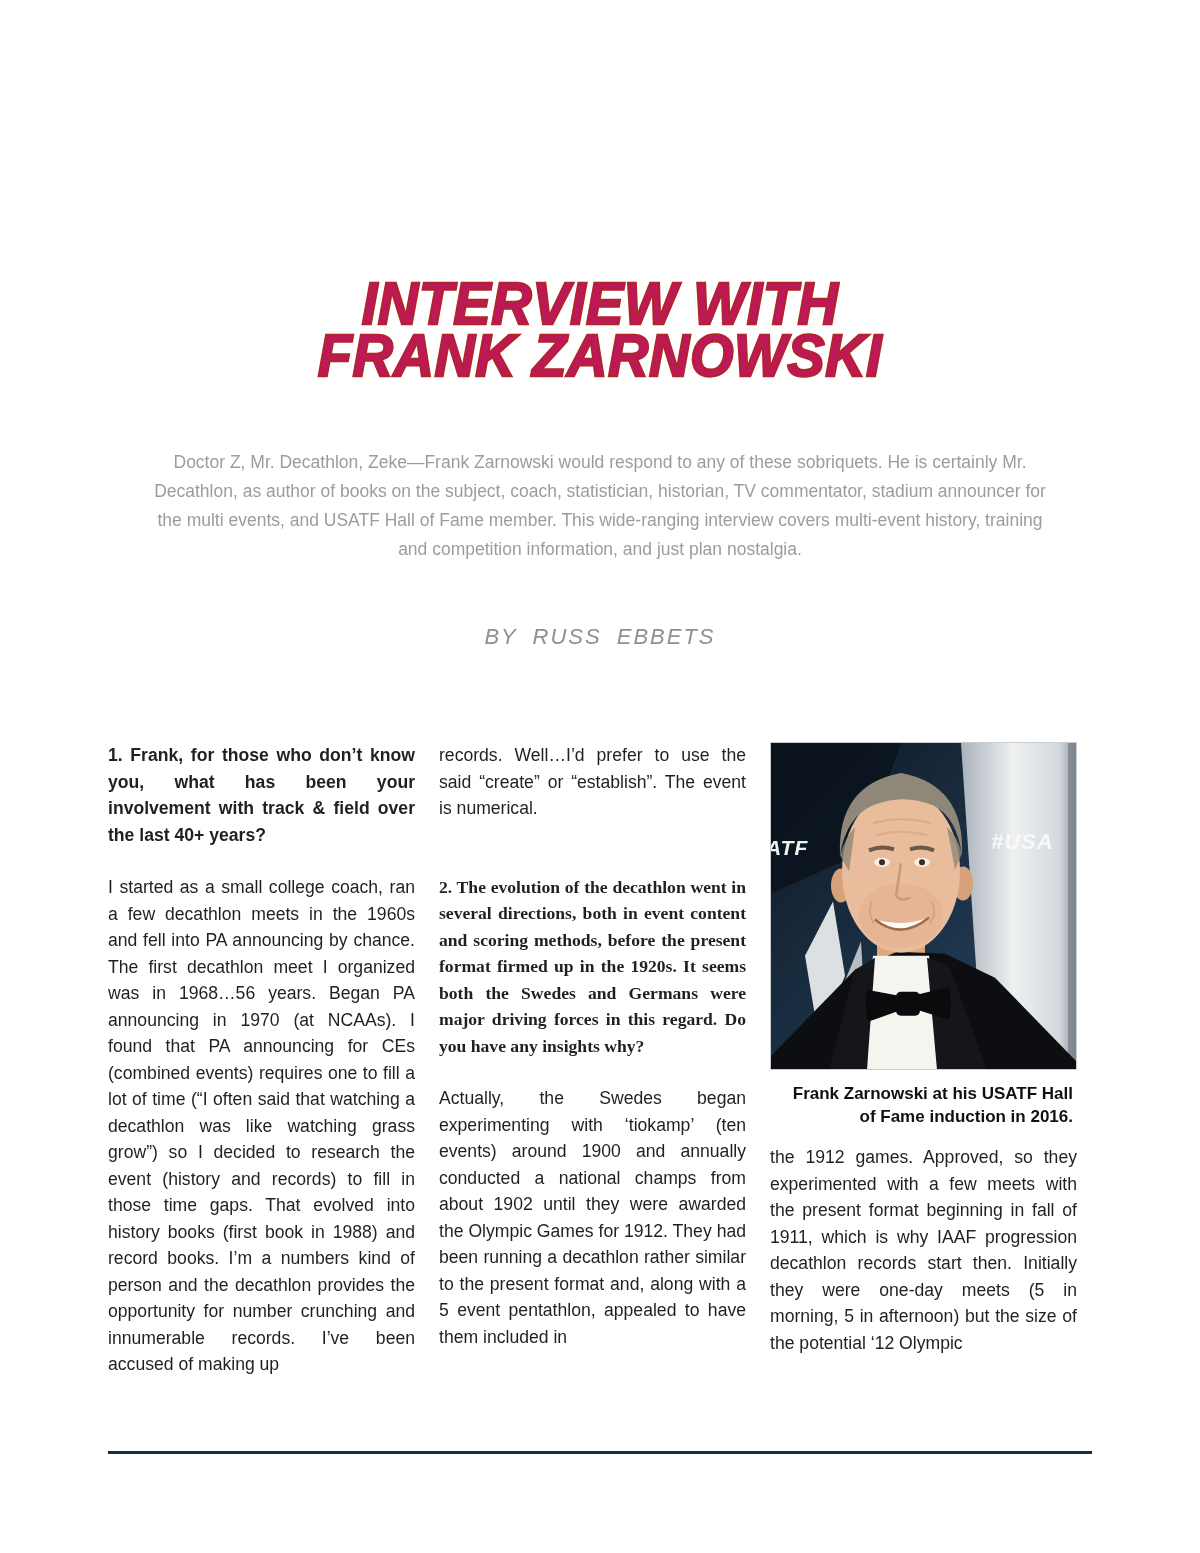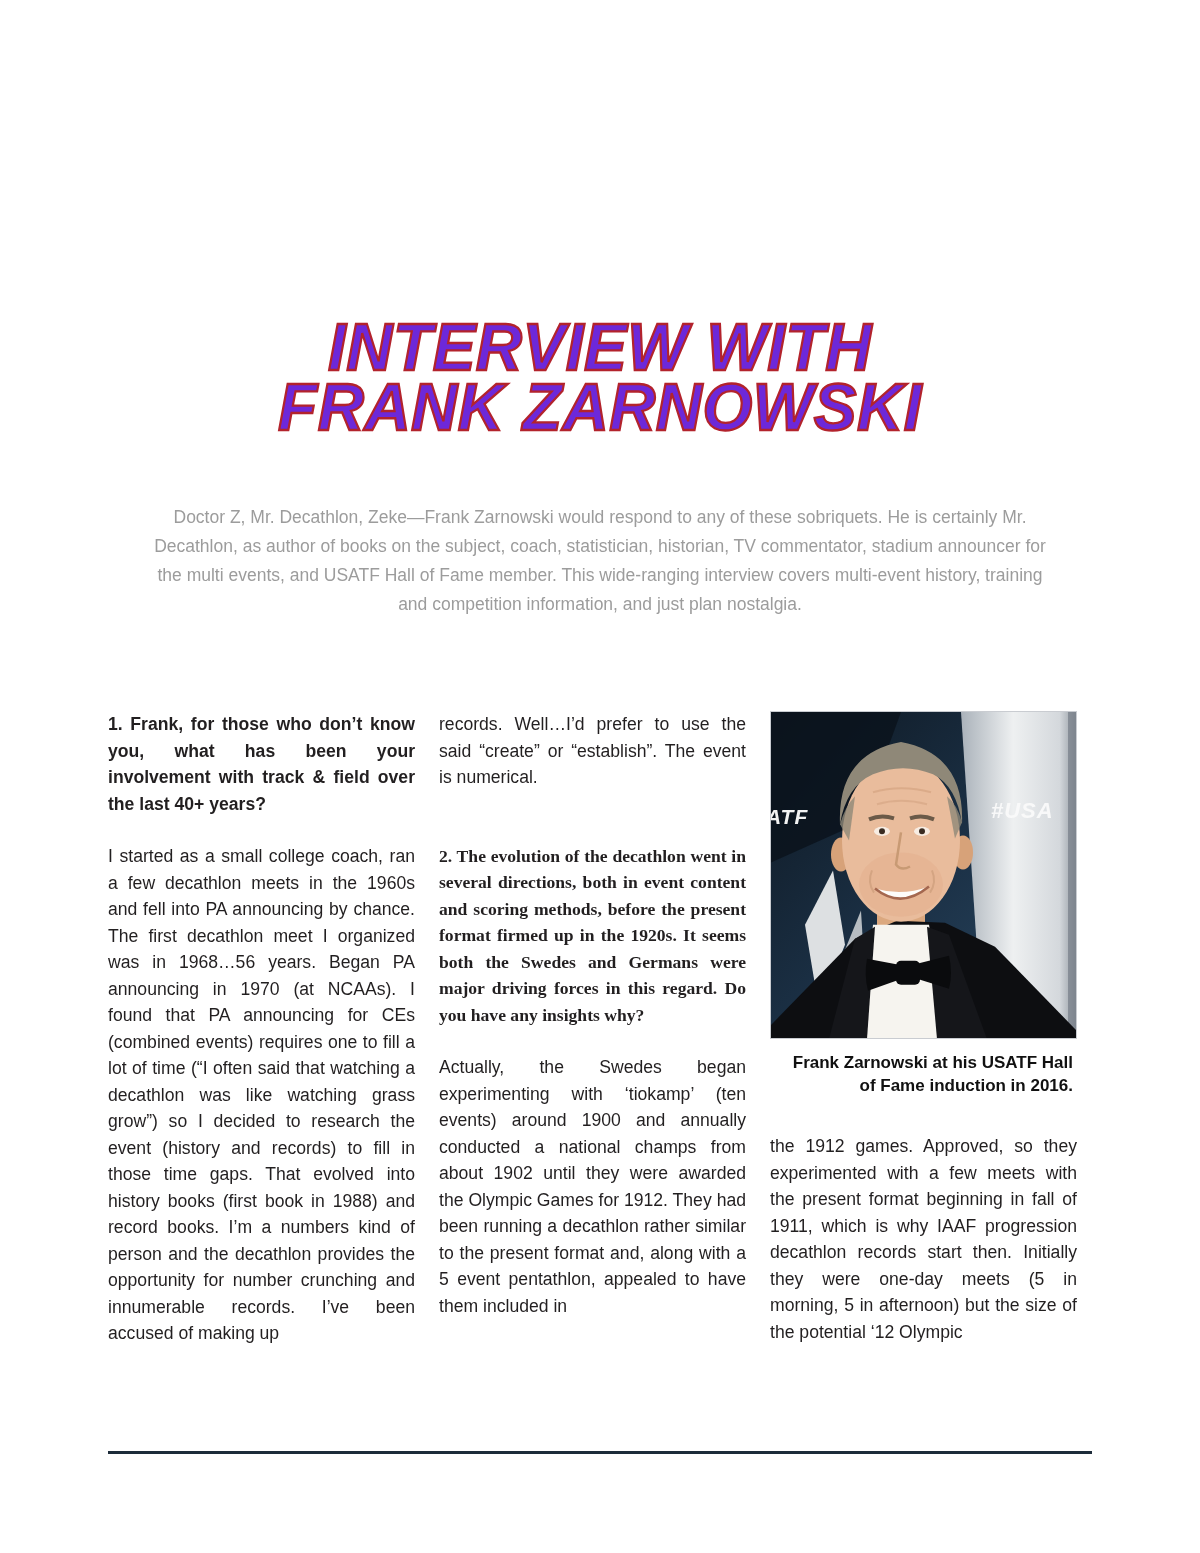--- a/index.html
+++ b/index.html
@@ -8,27 +8,26 @@
     position:relative;
     width:1200px; height:1553px;
     background:#ffffff;
     font-family:"Liberation Sans", sans-serif;
     overflow:hidden;
   }
   
   .title {
     padding-top:278px;
     text-align:center;
-    color:#6d28d9;
+    color:#be185d;
     font-style:italic;
     font-weight:bold;
-    font-size:64px;
+    font-size:56px;
     line-height:0.93;
     letter-spacing:0.5px;
-    margin-top:40px;
     -webkit-text-stroke:2.2px #b3232c;
   }
   .title-line { display:block; transform:scaleY(1.05); }
   
   .intro {
     width:892px;
     margin:66px auto 0;
     text-align:center;
     color:#9c9c9c;
     font-size:17.5px;
@@ -72,21 +71,21 @@
   .photo svg { display:block; }
   .caption {
     margin-top:12px;
     padding:0 4px;
     text-align:right;
     font-weight:bold;
     font-size:17px;
     line-height:23px;
     color:#111111;
   }
-  .a2cont { margin-top:36px; }
+  .a2cont { margin-top:16px; }
   
   .rule {
     position:absolute;
     left:108px; right:108px; top:1451px;
     height:3px;
     background:#1d2c3a;
   }
   .footer {
     position:absolute;
     left:0; top:1481px; width:100%;
@@ -104,20 +103,21 @@
 
 <div class="page">
 
   <h1 class="title">
     <span class="title-line">INTERVIEW WITH</span>
     <span class="title-line">FRANK ZARNOWSKI</span>
   </h1>
 
   <p class="intro">Doctor Z, Mr. Decathlon, Zeke—Frank Zarnowski would respond to any of these sobriquets. He is certainly Mr. Decathlon, as author of books on the subject, coach, statistician, historian, TV commentator, stadium announcer for the multi events, and USATF Hall of Fame member. This wide-ranging interview covers multi-event history, training and competition information, and just plan nostalgia.</p>
 
+  <div class="byline">BY RUSS EBBETS</div>
 
   <div class="columns">
 
     <div class="col">
       <p class="q">1. Frank, for those who don’t know you, what has been your involvement with track &amp; field over the last 40+ years?</p>
       <p class="sp26">I started as a small college coach, ran a few decathlon meets in the 1960s and fell into PA announcing by chance. The first decathlon meet I organized was in 1968…56 years. Began PA announcing in 1970 (at NCAAs). I found that PA announcing for CEs (combined events) requires one to fill a lot of time (“I often said that watching a decathlon was like watching grass grow”) so I decided to research the event (history and records) to fill in those time gaps. That evolved into history books (first book in 1988) and record books. I’m a numbers kind of person and the decathlon provides the opportunity for number crunching and innumerable records. I’ve been accused of making up</p>
     </div>
 
     <div class="col">
       <p>records. Well…I’d prefer to use the said “create” or “establish”. The event is numerical.</p>

